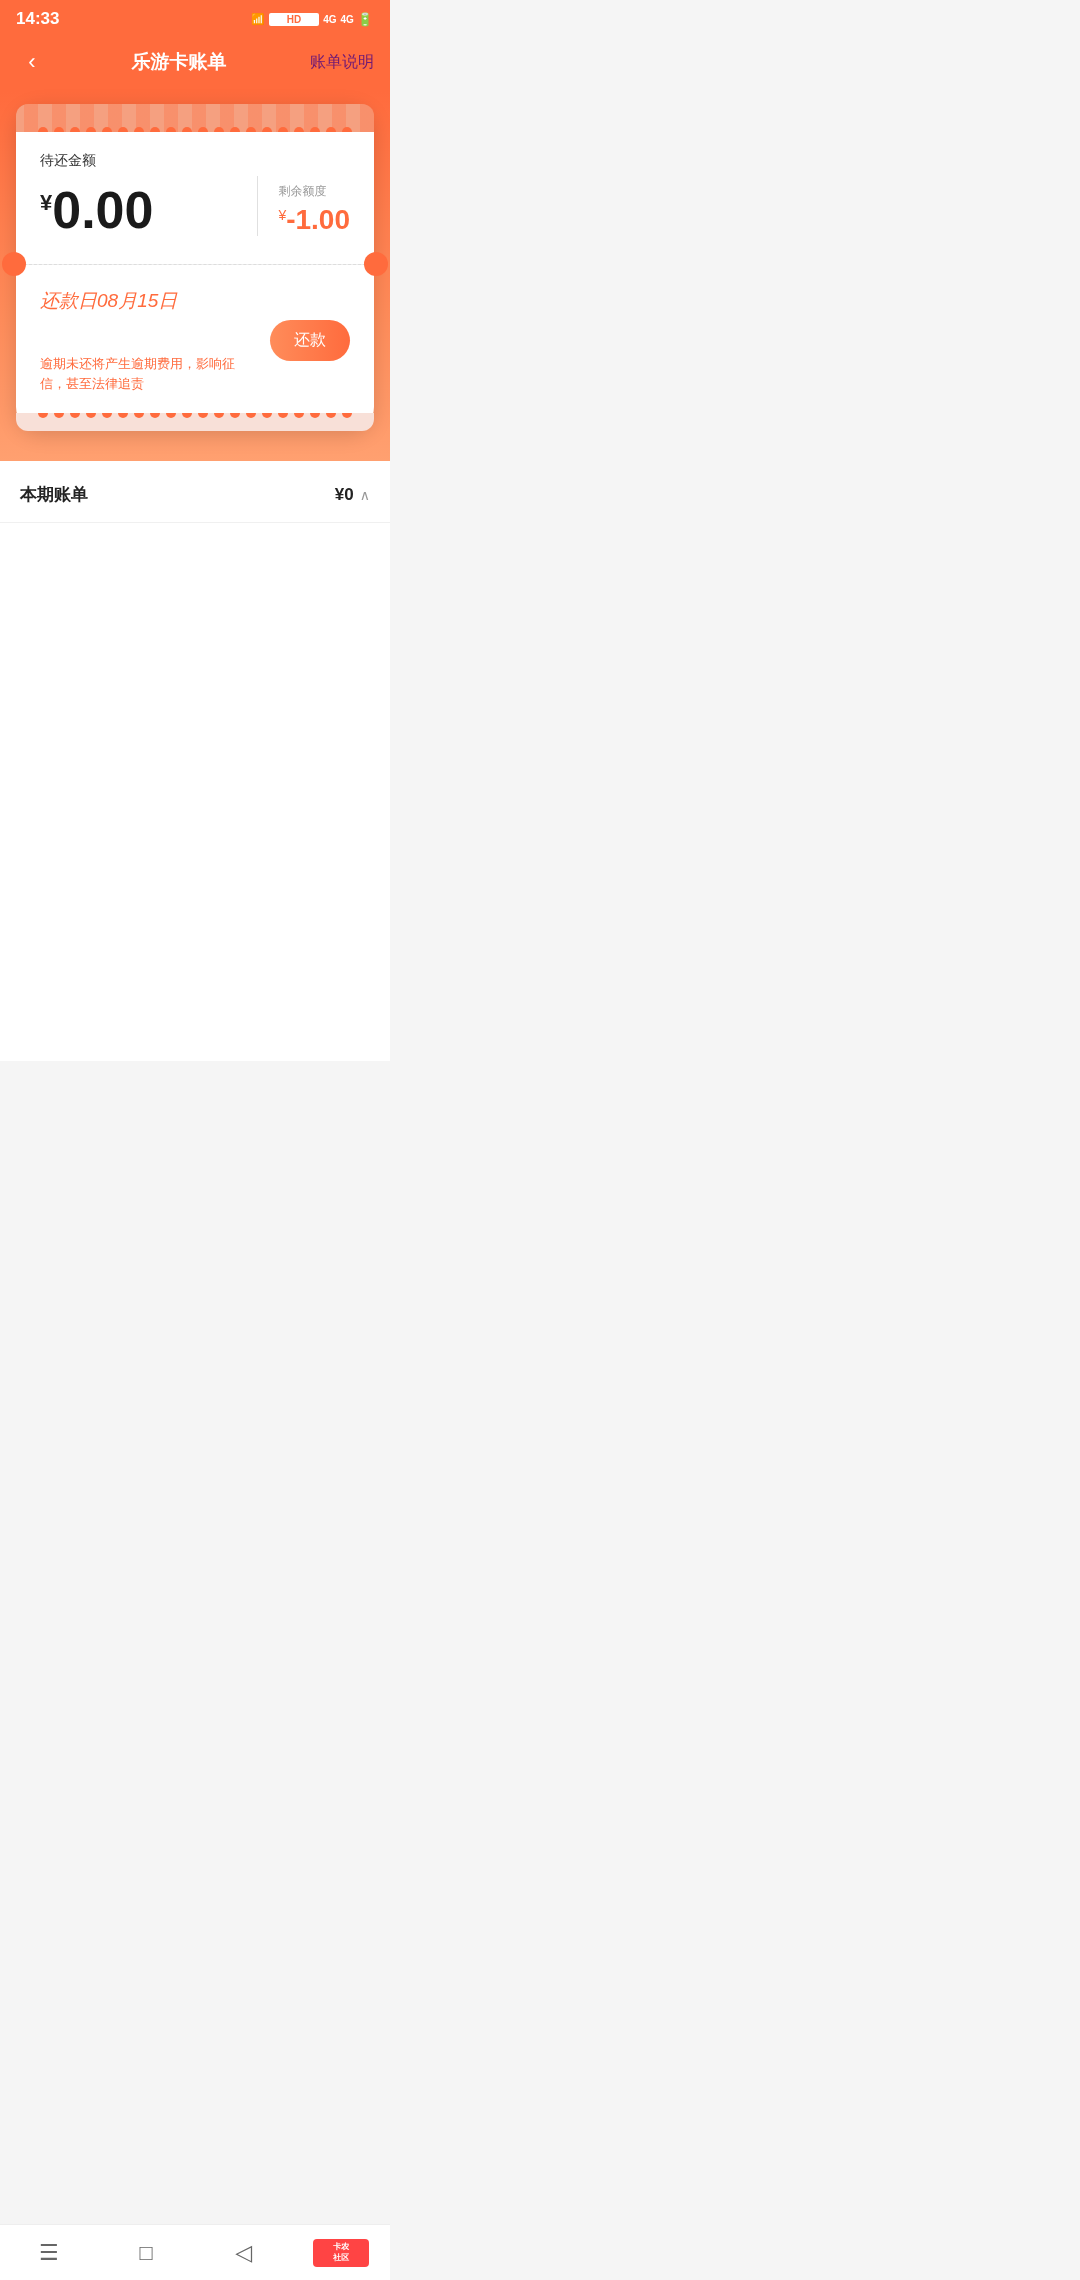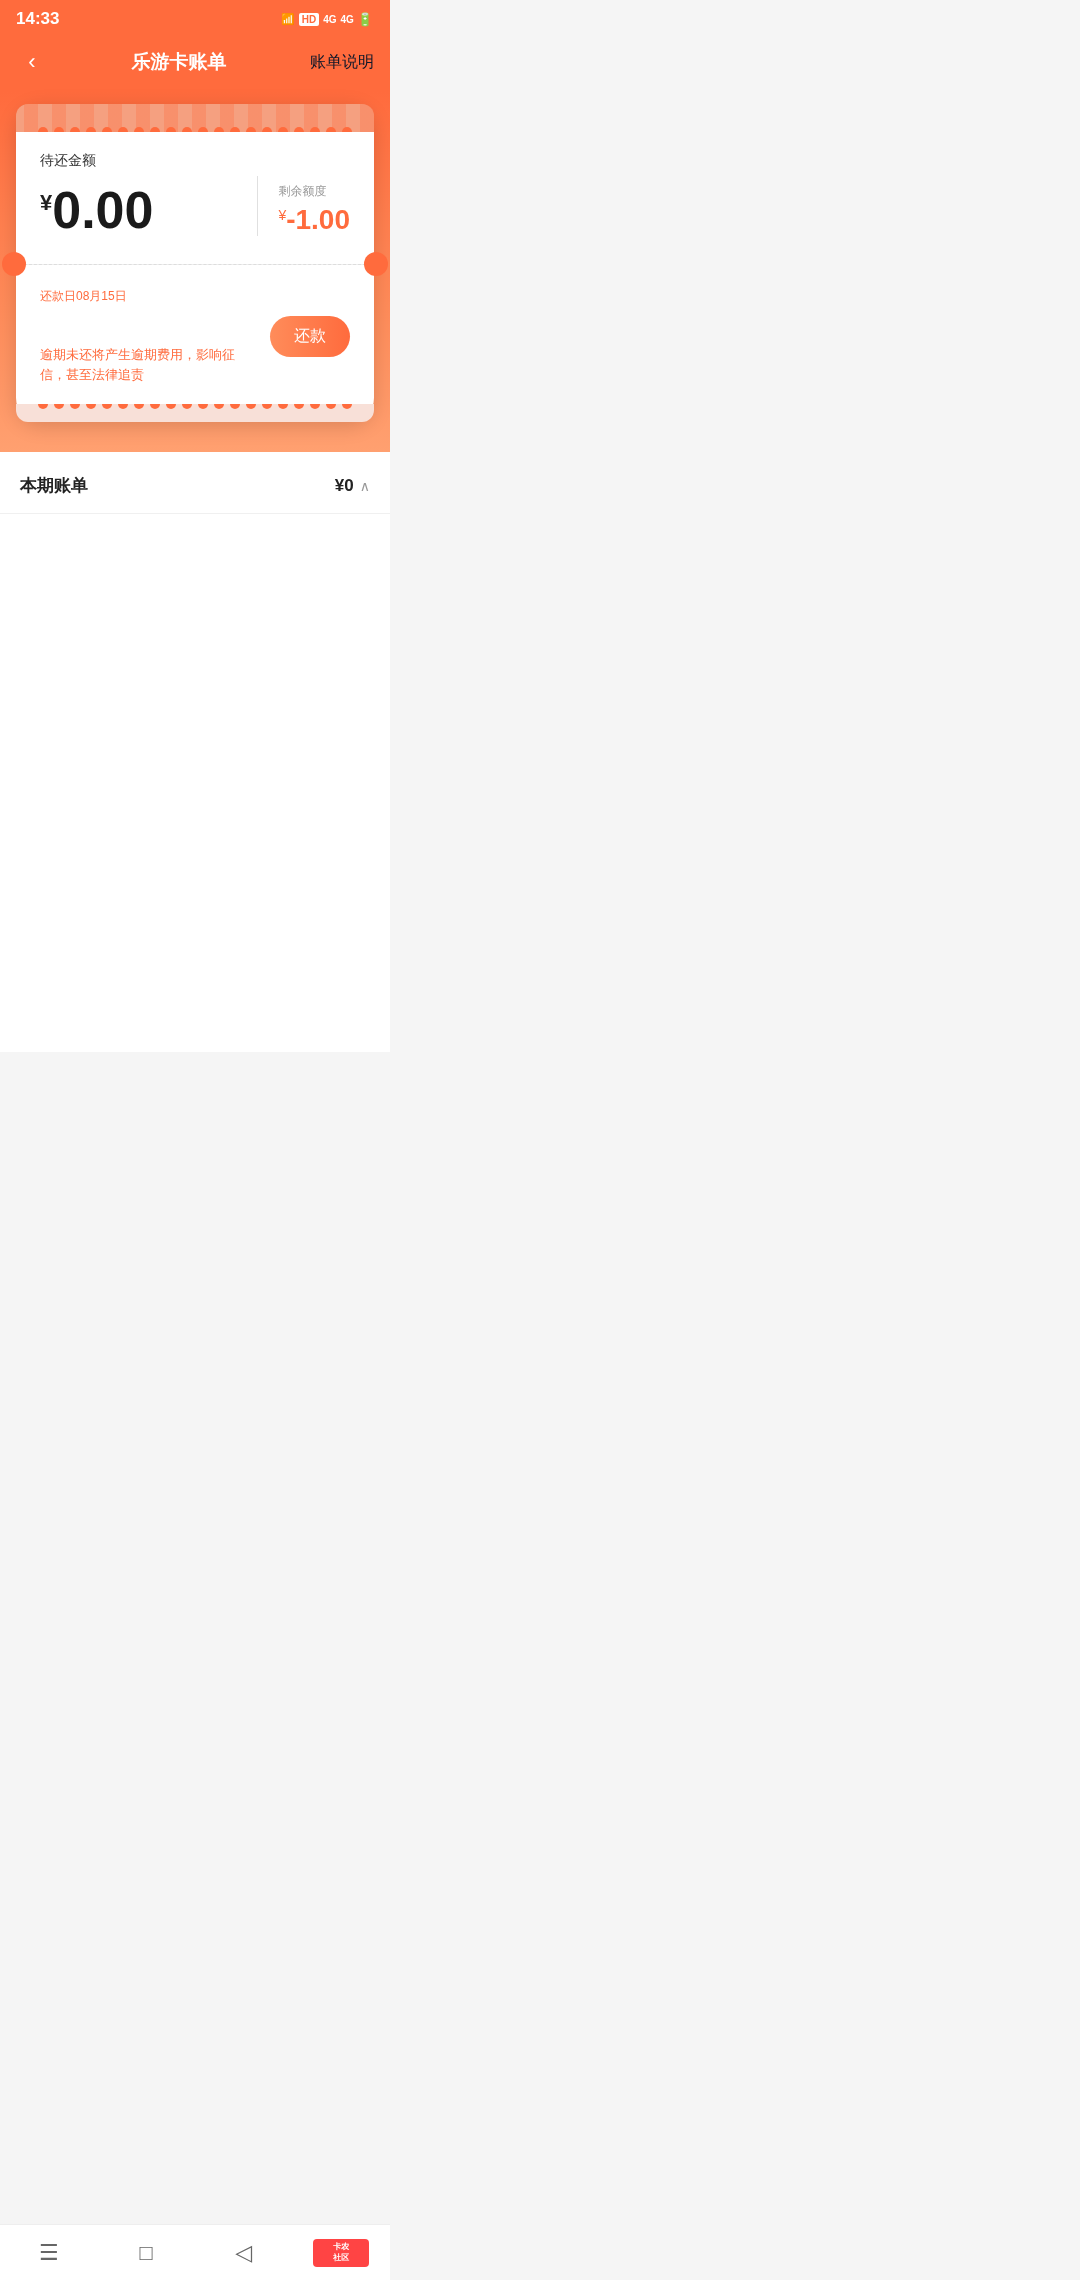--- a/index.html
+++ b/index.html
@@ -63,21 +63,21 @@
     }
 
     .header-title {
       font-size: 19px;
       font-weight: 600;
       color: #fff;
     }
 
     .header-action {
       font-size: 16px;
-      color: #0f172a;
+      color: #701a75;
     }
 
     
     .main-orange {
       background: linear-gradient(180deg, #ff6b3d 0%, #ff8c5a 60%, #ffa070 100%);
       padding: 12px 16px 30px;
     }
 
     
     .card {
@@ -260,24 +260,25 @@
       justify-content: space-between;
       align-items: center;
       margin-top: 12px;
     }
 
     .payment-left {
       flex: 1;
     }
 
     .payment-date {
-      font-size: 12px;
+      font-size: 19px;
       color: #ff6b3d;
       font-weight: 500;
       margin-bottom: 20px;
+      font-style: italic;
     }
 
     .payment-warning {
       font-size: 13px;
       color: #ff6b3d;
       line-height: 1.5;
       margin-top: 40px;
     }
 
     .pay-btn {
@@ -407,21 +408,21 @@
       line-height: 1.2;
     }
   </style>
 </head>
 <body>
 
 <div class="status-bar">
   <span class="status-time">14:33</span>
   <div class="status-icons">
     <span>📶</span>
-    <span style="font-size:10px;font-weight:700;background:#fff;color:#ff6b3d;padding:1px 3px;border-radius:2px;">HD</span>
+    <span style="font-size:10px;font-weight:700;background:#fff;color:#ff6b3d;padding:1px 18px;border-radius:2px;">HD</span>
     <span style="font-size:10px;font-weight:700;">4G</span>
     <span style="font-size:10px;font-weight:700;">4G</span>
     <span style="font-size:13px;">🔋</span>
   </div>
 </div>
 
 <div class="header">
   <div class="back-btn">
     <span style="font-size:22px;">‹</span>
   </div>

